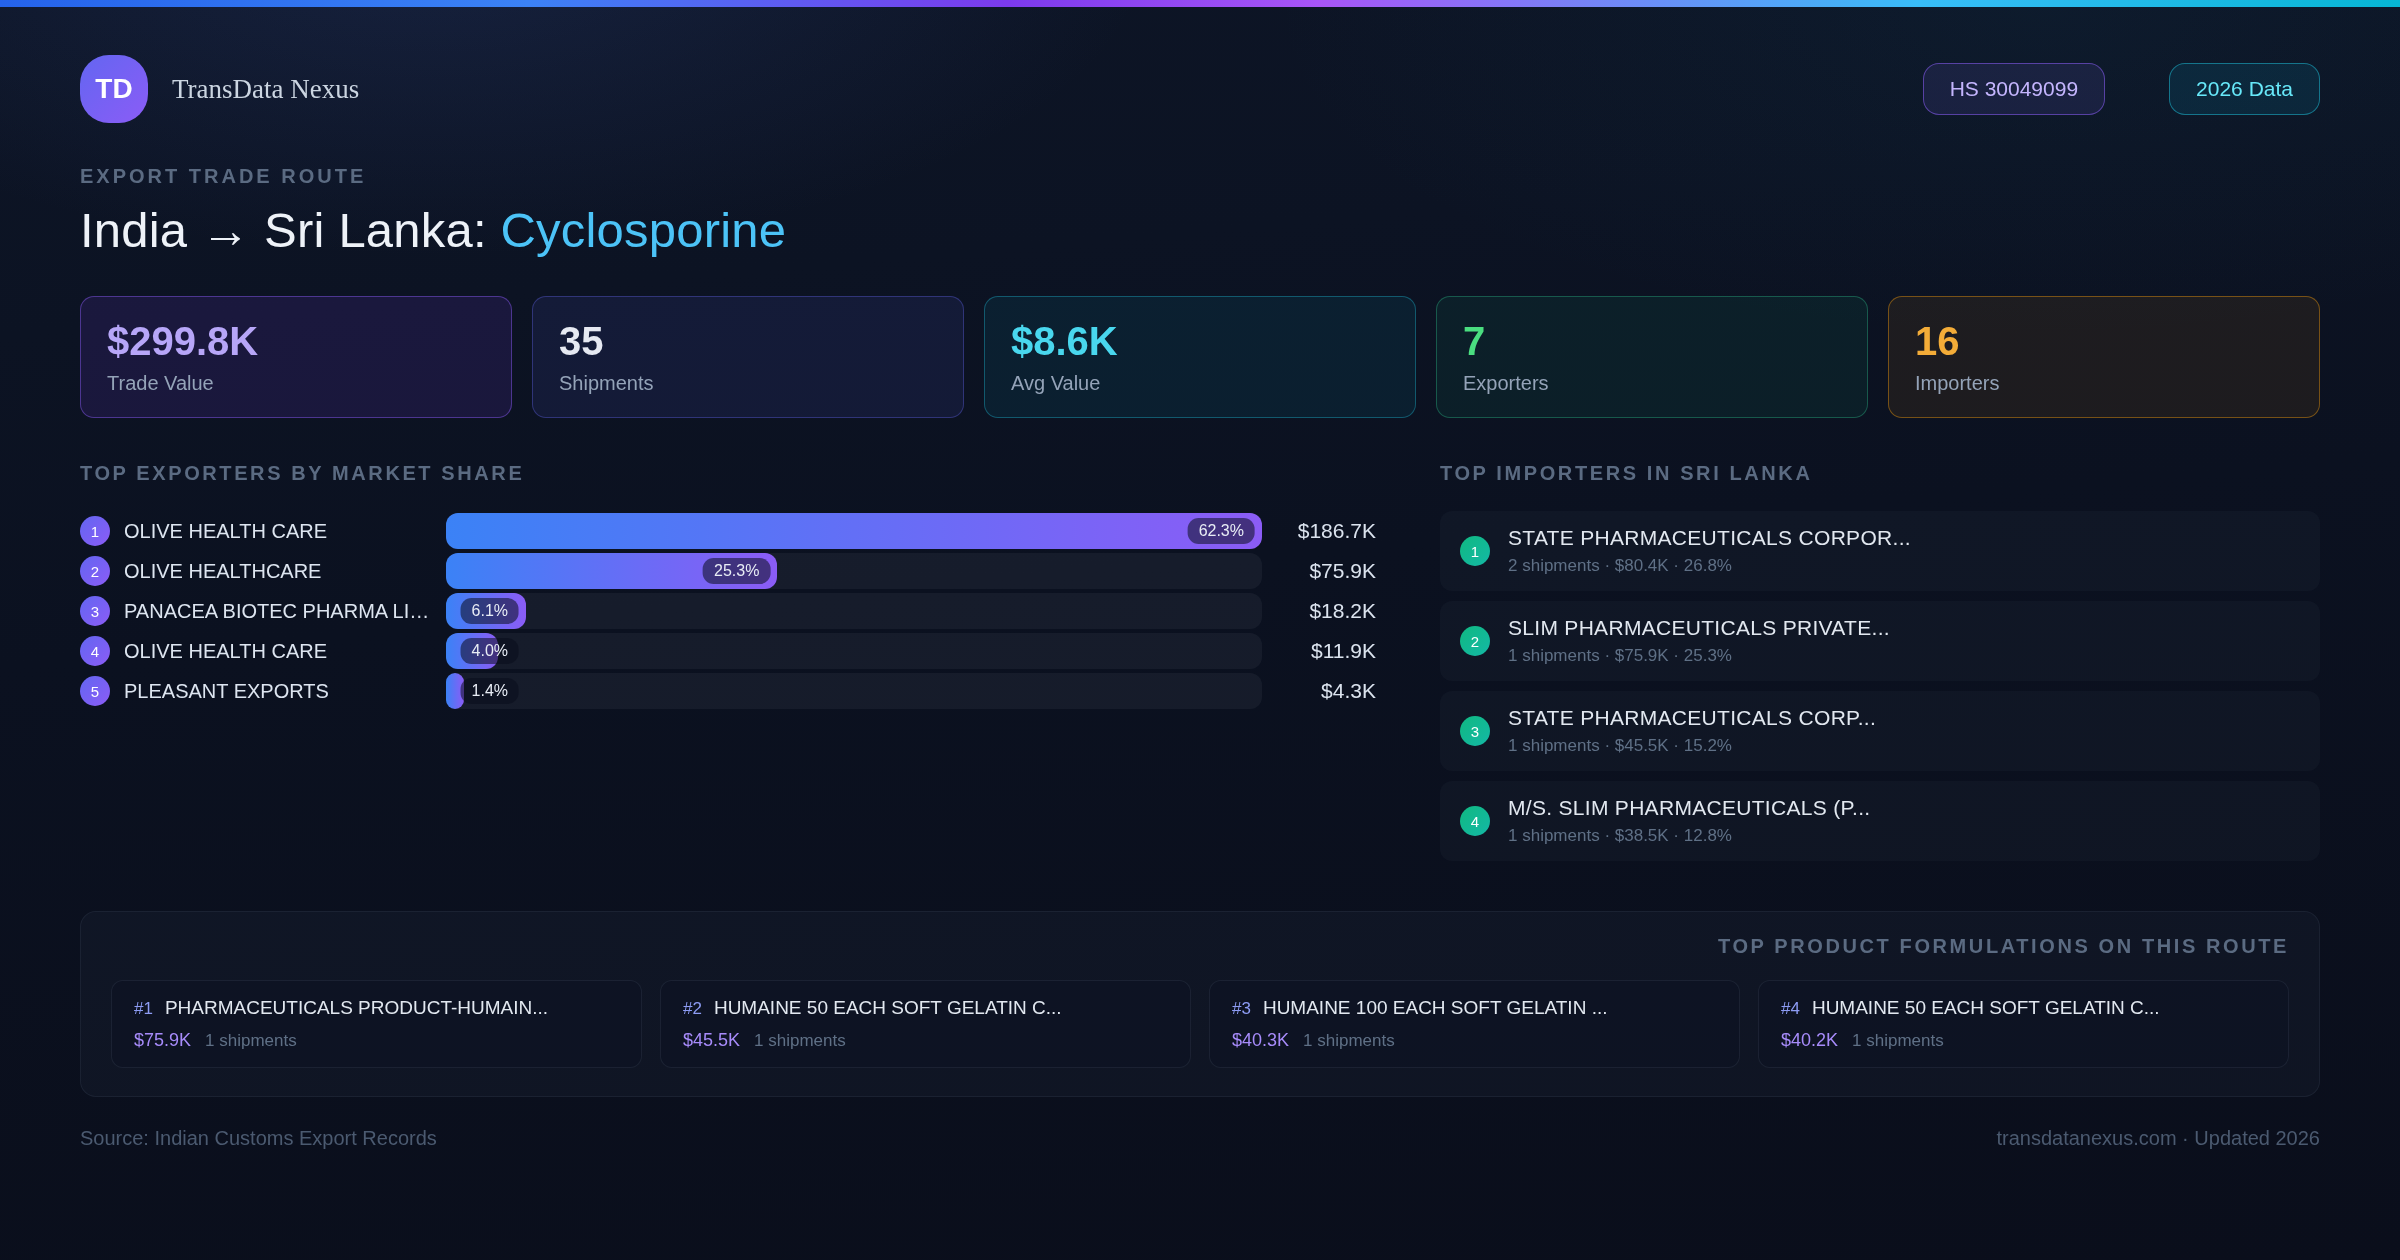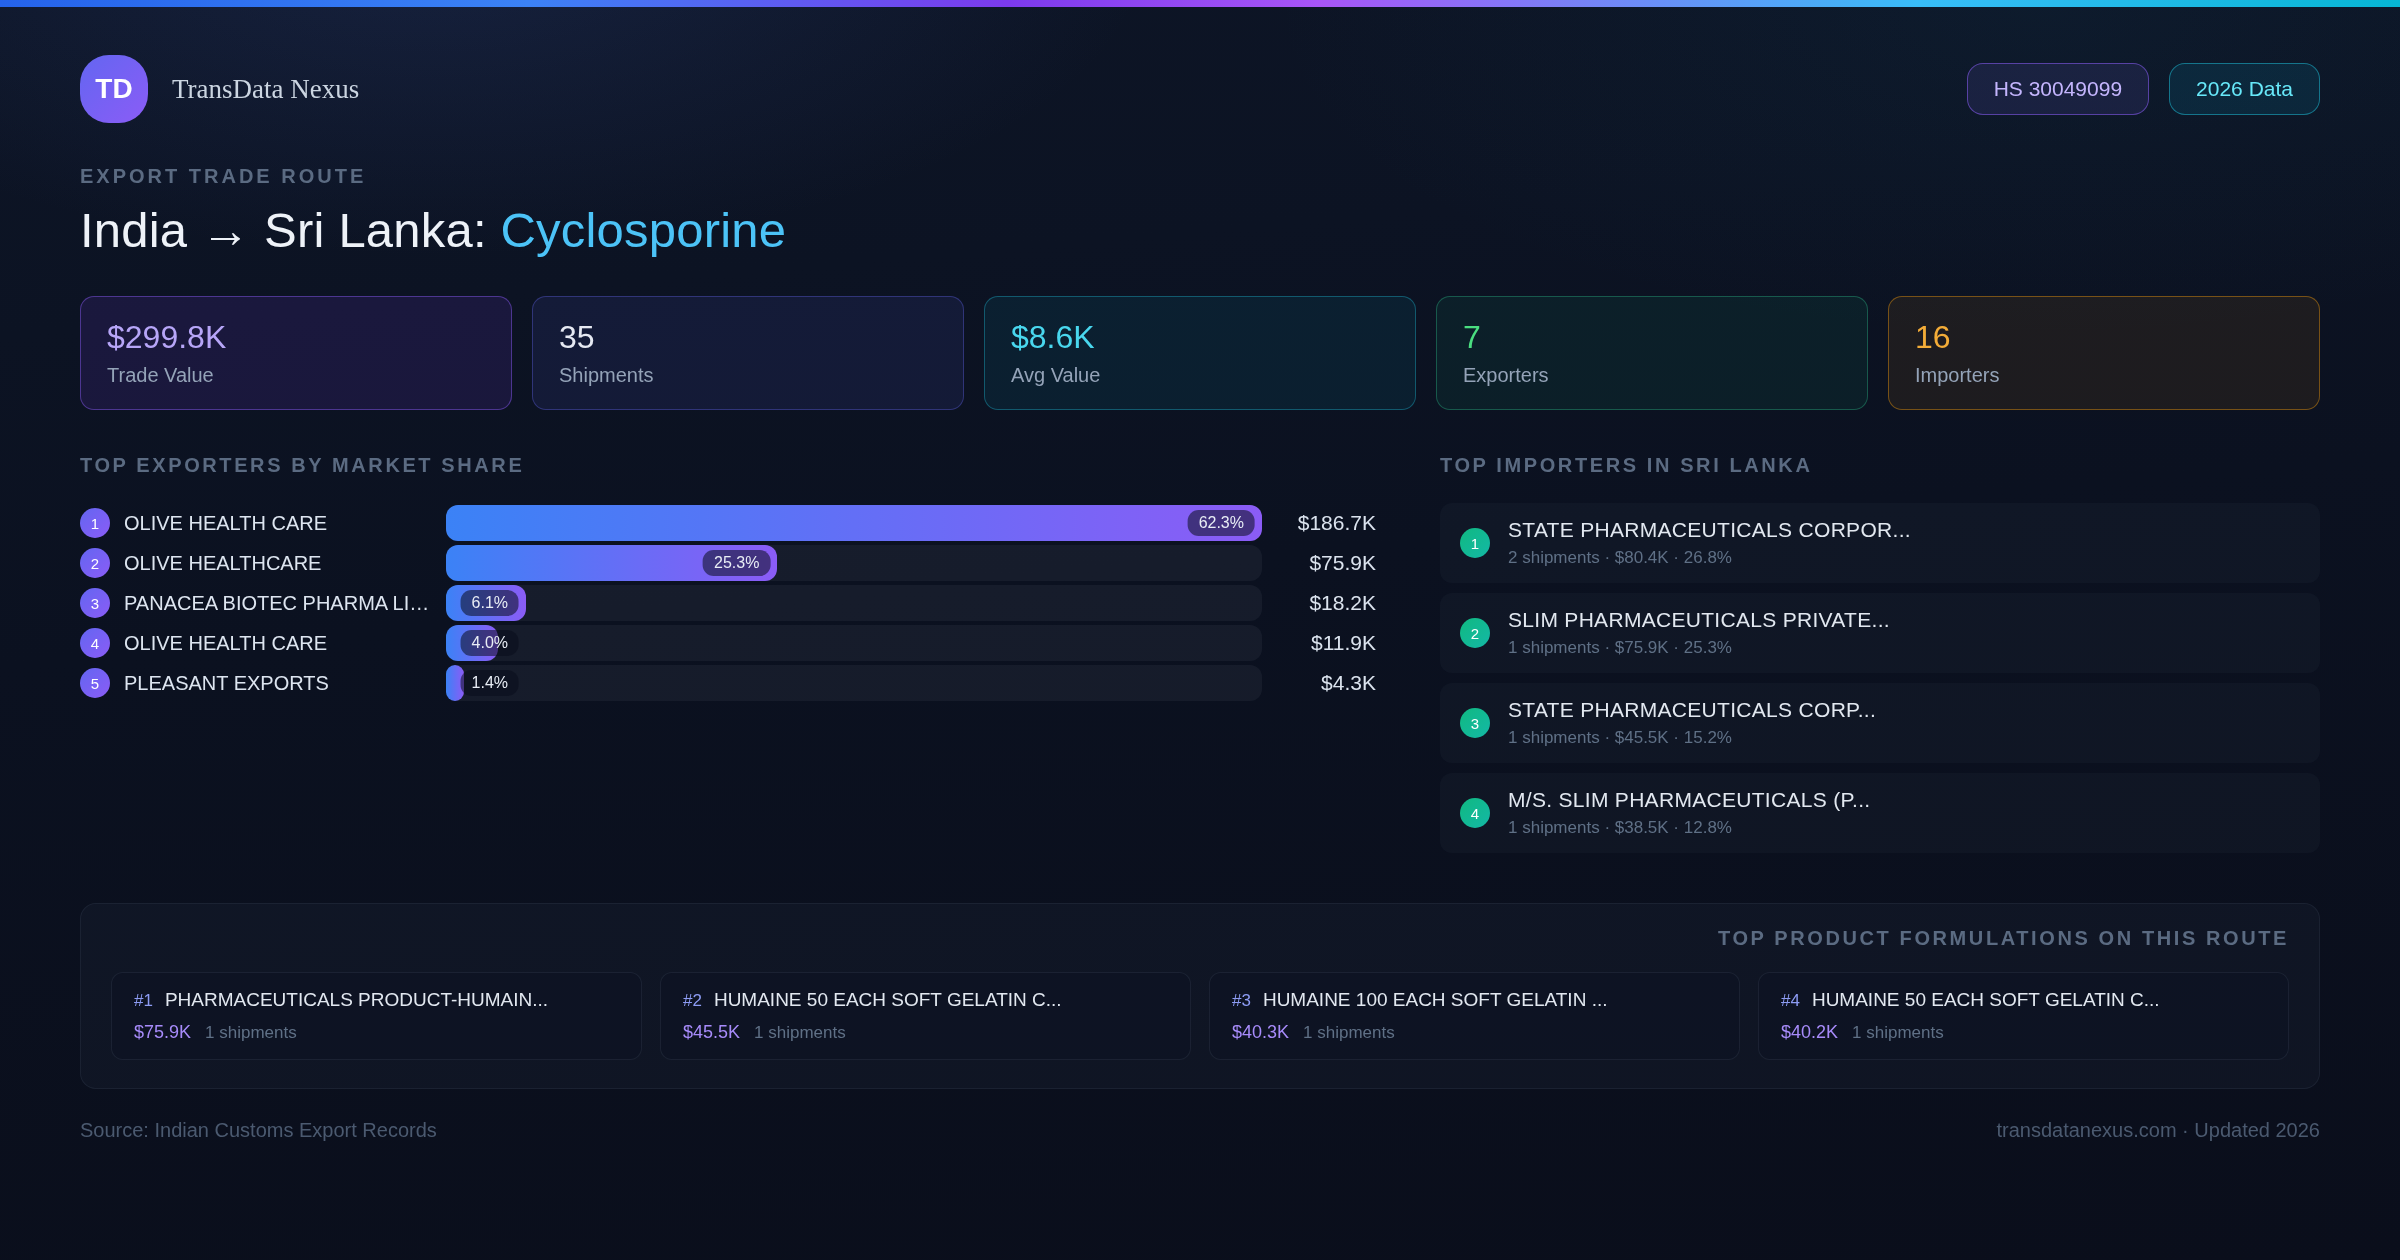--- a/index.html
+++ b/index.html
@@ -22,29 +22,29 @@
   .header { display:flex; align-items:center; justify-content:space-between; }
   .brand { display:flex; align-items:center; }
   .logo { width:68px; height:68px; border-radius:29px;
     background:linear-gradient(135deg,#6366f1,#8b5cf6);
     display:flex; align-items:center; justify-content:center;
     font-size:28px; font-weight:700; color:#fff; }
   .app-name { font-size:27px; color:#cbd5e1; margin-left:24px;font-family:Liberation Serif, serif; }
   .badges { display:flex; gap:20px; }
   .pill { font-size:21px; padding:13px 26px; border-radius:16px; border:1px solid; white-space:nowrap; }
   .pill-hs { color:#c4b5fd; border-color:rgba(139,92,246,0.55); background:rgba(109,91,208,0.14); }
-  .pill-year { color:#67e8f9; border-color:rgba(34,211,238,0.45); background:rgba(8,145,178,0.14); }
+  .pill-year { color:#67e8f9; border-color:rgba(34,211,238,0.45); background:rgba(8,145,178,0.14);margin-left:44px; }
 
   .eyebrow { margin-top:42px; font-size:20px; letter-spacing:3px; color:#5b6b82; font-weight:600; }
   .title { margin:14px 0 0; font-size:49px; font-weight:500; color:#eef2f8; letter-spacing:0.2px; }
   .title .hl { color:#4cc3f7; }
 
   .stats { display:grid; grid-template-columns:repeat(5,1fr); gap:20px; margin-top:38px; }
   .stat-card { border-radius:14px; padding:22px 26px; border:1px solid; }
-  .stat-value { font-size:32px; font-weight:400; }
+  .stat-value { font-size:40px; font-weight:700; }
   .stat-label { font-size:20px; color:#94a3b8; margin-top:8px; }
   .t-violet { background:rgba(124,58,237,0.13); border-color:rgba(139,92,246,0.45); }
   .t-violet .stat-value { color:#b7a6f8; }
   .t-indigo { background:rgba(99,102,241,0.10); border-color:rgba(99,102,241,0.35); }
   .t-indigo .stat-value { color:#e6e9f2; }
   .t-cyan { background:rgba(8,145,178,0.10); border-color:rgba(34,211,238,0.32); }
   .t-cyan .stat-value { color:#49d7ee; }
   .t-green { background:rgba(16,185,129,0.08); border-color:rgba(52,211,153,0.32); }
   .t-green .stat-value { color:#4ade80; }
   .t-amber { background:rgba(245,158,11,0.08); border-color:rgba(245,158,11,0.42); }

